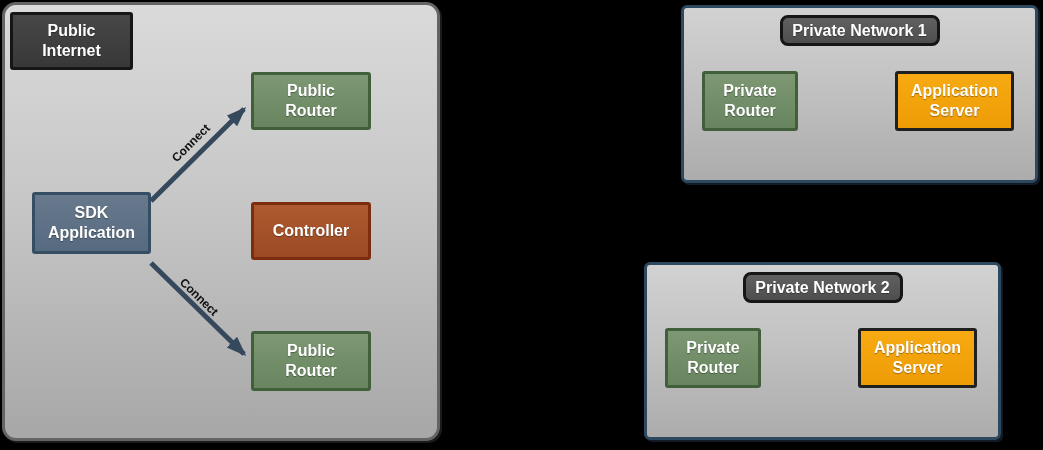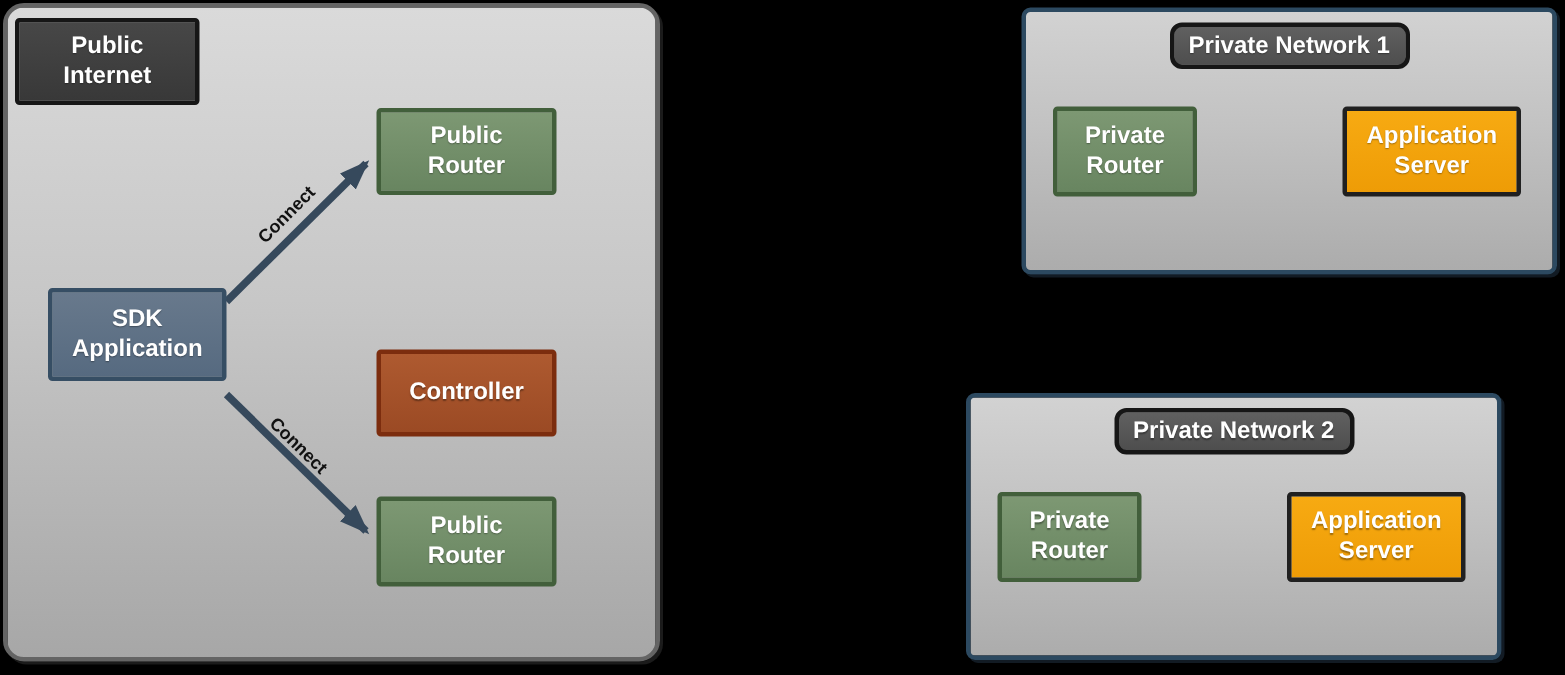--- a/index.html
+++ b/index.html
@@ -46,21 +46,21 @@
     font-weight: bold;
     font-size: 16px;
     line-height: 20px;
     white-space: pre-line;
     border-radius: 3px;
     text-shadow: 0 1px 1px rgba(0,0,0,0.35);
   }
   .node.dark   { background: linear-gradient(180deg,#474747,#383838); border: 3px solid #161616; }
   .node.green  { background: linear-gradient(180deg,#7d9873,#688560); border: 3px solid #425f3b; }
   .node.blue   { background: linear-gradient(180deg,#68798c,#566a80); border: 3px solid #364e64; }
-  .node.rust   { background: linear-gradient(180deg,#ae5a30,#9b4a24); border: 3px solid #7c2d0e; margin-top: 31px; }
+  .node.rust   { background: linear-gradient(180deg,#ae5a30,#9b4a24); border: 3px solid #7c2d0e; }
   .node.orange { background: linear-gradient(180deg,#f7aa12,#ee9c06); border: 3px solid #202020; }
 
   
   .n-public-internet      { left: 5px;   top: 7px;   width: 123px; height: 58px; }
   .n-public-router-top    { left: 246px; top: 67px;  width: 120px; height: 58px; }
   .n-sdk-application      { left: 27px;  top: 187px; width: 119px; height: 62px; }
   .n-controller           { left: 246px; top: 197px; width: 120px; height: 58px; }
   .n-public-router-bottom { left: 246px; top: 326px; width: 120px; height: 60px; }
 
   

